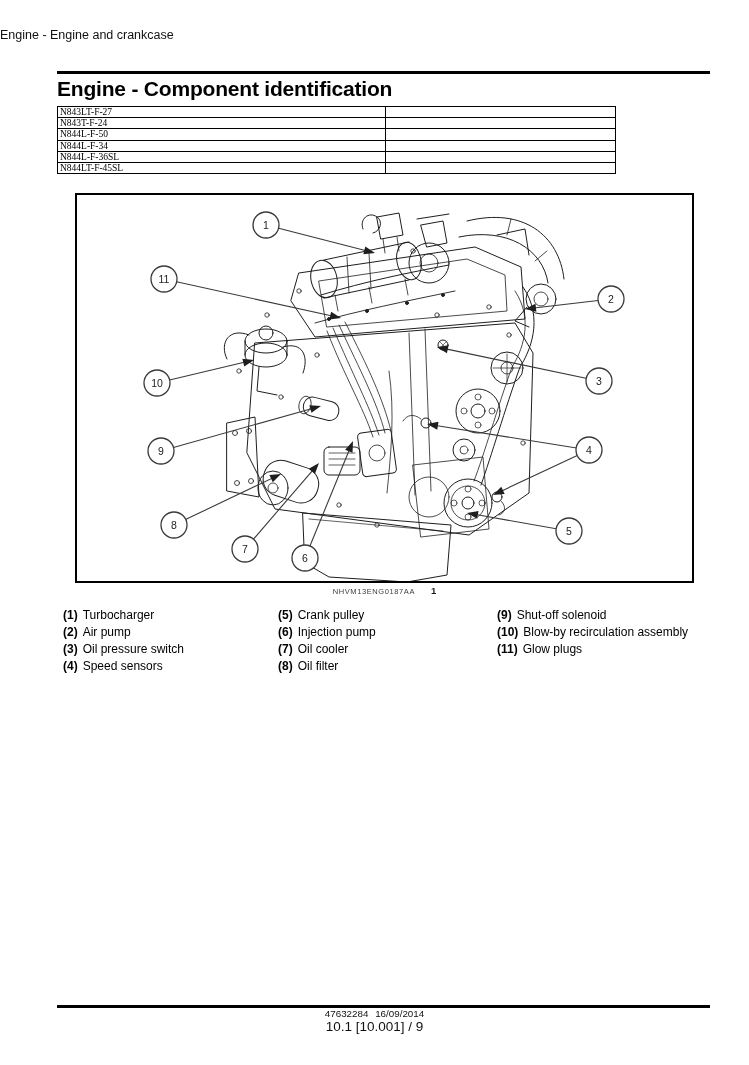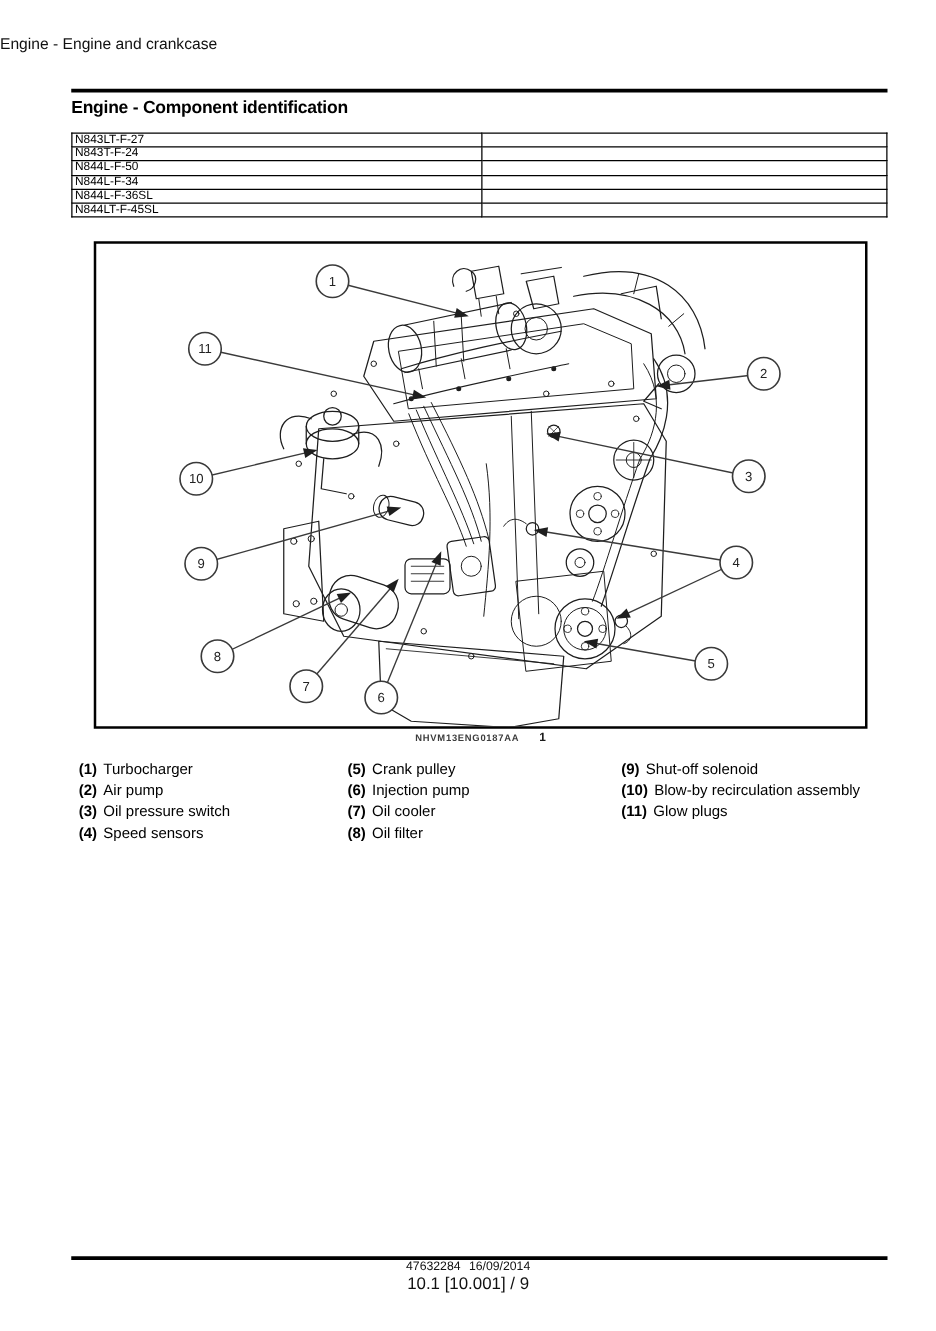--- a/index.html
+++ b/index.html
@@ -10,44 +10,45 @@
   }
   .doc-header {
     position:absolute; top:28px; left:0; width:100%;
     text-align:left; font-size:12.5px; color:#111;
   }
   .title-rule {
     position:absolute; left:57px; top:71px; width:653px; height:3px; background:#000;
   }
   .doc-title {
     position:absolute; left:57px; top:77px;
-    font-size:14px; font-weight:bold; letter-spacing:-0.2px; color:#000;
+    font-size:21px; font-weight:bold; letter-spacing:-0.2px; color:#000;
   }
   table.models-table {
-    position:absolute; left:57px; top:106px; width:653px;
+    position:absolute; left:57px; top:106px; width:559px;
     border-collapse:collapse; table-layout:fixed;
     border:1.5px solid #000;
+    font-family:Liberation Serif, serif;
   }
   table.models-table td {
     border:1px solid #000; height:10.2px;
     font-size:9.5px; line-height:10px; padding:0 2px 0 2px;
     vertical-align:middle; overflow:hidden; white-space:nowrap;
   }
   table.models-table col.c1 { width:328px; }
   .figure-frame {
     position:absolute; left:75px; top:193px; width:615px; height:386px;
     border:2px solid #000; background:#fff;
   }
   .figure-frame svg { display:block; width:615px; height:386px; }
   .figure-caption {
     position:absolute; left:75px; top:585px; width:619px;
     display:flex; justify-content:center; align-items:baseline; gap:16px;
   }
   .caption-code {
-    font-size:7.5px; font-weight:bold; letter-spacing:0.6px; color:#3c3c3c;
+    font-size:7.5px; font-weight:normal; letter-spacing:0.6px; color:#3c3c3c;
   }
   .caption-num { font-size:9.5px; font-weight:bold; color:#1a1a1a; }
   .legend {
     position:absolute; left:63px; top:607px; width:650px; display:flex;
   }
   .legend-col-1 { width:215px; }
   .legend-col-2 { width:219px; }
   .legend-col-3 { width:216px; }
   .legend-item { font-size:12px; line-height:17px; color:#000; white-space:nowrap; }
   .legend-num { font-weight:bold; margin-right:5px; }

